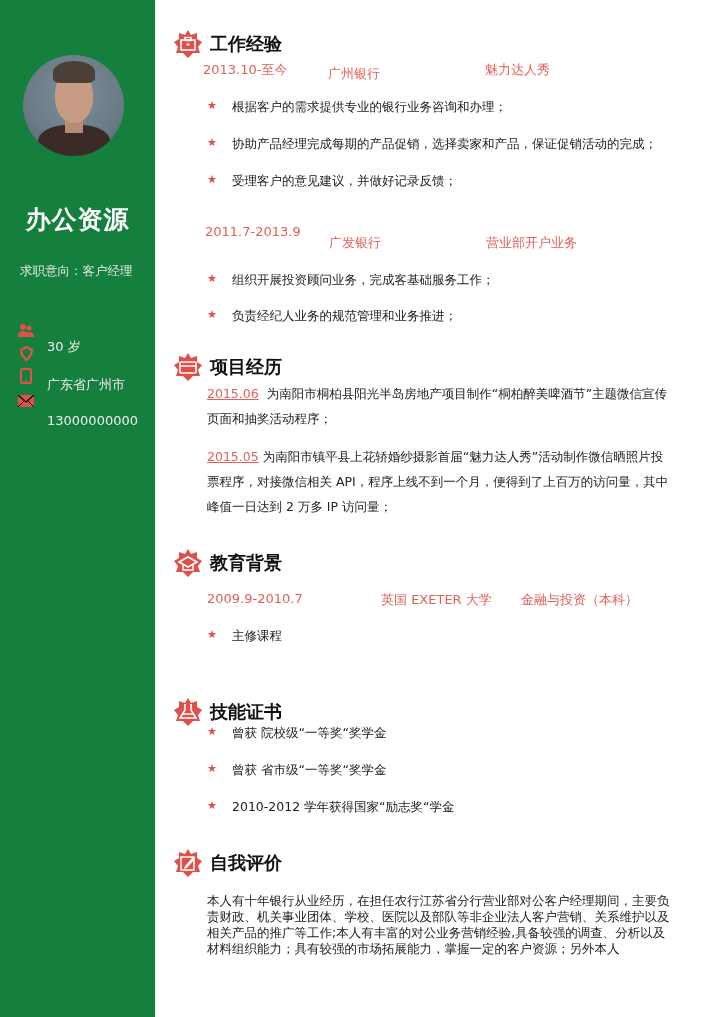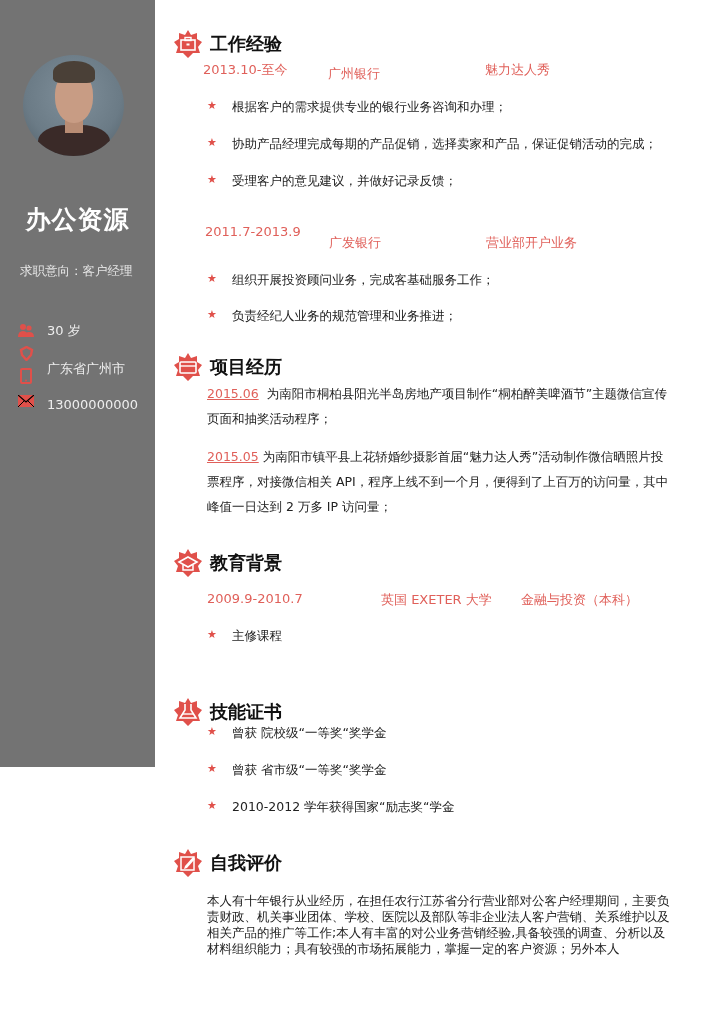--- a/index.html
+++ b/index.html
@@ -1,31 +1,31 @@
 <!DOCTYPE html>
 <html><head>
 <meta charset="utf-8">
 <style>
   * { margin: 0; padding: 0; box-sizing: border-box; }
   html, body { width: 720px; height: 1017px; overflow: hidden; background: #ffffff; }
   body { font-family: "DejaVu Sans", "Liberation Sans", sans-serif; position: relative; color: #222; }
 
-  .sidebar { position: absolute; left: 0; top: 0; width: 155px; height: 767px; background: #737373; }
+  .sidebar { position: absolute; left: 0; top: 0; width: 155px; height: 1017px; background: #15803d; }
   .avatar { position: absolute; left: 23px; top: 55px; width: 101px; height: 101px; border-radius: 50%; overflow: hidden;
     background: radial-gradient(circle at 50% 40%, #7f8f9a 0%, #6b7b86 60%, #4f5d66 100%); }
   .avatar .hair { position: absolute; left: 30px; top: 6px; width: 42px; height: 22px; background: #4a4037; border-radius: 50% 50% 20% 20%; }
   .avatar .face { position: absolute; left: 32px; top: 16px; width: 38px; height: 52px; background: #c89c84; border-radius: 45% 45% 48% 48%; }
   .avatar .shoulders { position: absolute; left: 15px; top: 70px; width: 72px; height: 40px; background: #3a2a28; border-radius: 40% 40% 0 0; }
   .avatar .neck { position: absolute; left: 42px; top: 62px; width: 18px; height: 16px; background: #b88c74; }
 
   .name { position: absolute; left: 0; width: 155px; top: 203px; text-align: center; color: #fff; font-size: 25px; font-weight: bold; letter-spacing: 1px; }
   .intent { position: absolute; left: 20px; top: 263px; color: #e6e6e6; font-size: 12.5px; }
   .info-row { position: absolute; left: 17px; display: flex; align-items: center; }
   .info-row .ic { width: 18px; height: 16px; display: flex; align-items: center; justify-content: center; }
-  .info-text { position: absolute; left: 47px; color: #eee; font-size: 13px; }
+  .info-text { position: absolute; left: 47px; color: #eee; font-size: 13px; margin-top: 16px; }
 
   .main { position: absolute; left: 155px; top: 0; width: 657px; height: 1017px; }
   .sec-head { position: absolute; left: 18px; display: flex; align-items: center; }
   .badge { width: 30px; height: 30px; position: relative; }
   .sec-title { margin-left: 7px; font-size: 18px; font-weight: bold; color: #111; }
   .meta { position: absolute; font-size: 13px; color: #e0605a; white-space: nowrap; }
   .bullet { position: absolute; left: 52px; font-size: 12.5px; color: #222; display: flex; white-space: nowrap; }
   .bullet .star { color: #e0504a; font-size: 11px; width: 25px; }
   .para { position: absolute; left: 52px; width: 465px; font-size: 12.5px; line-height: 25px; color: #222; }
   .para .date { color: #e0605a; text-decoration: underline; }

